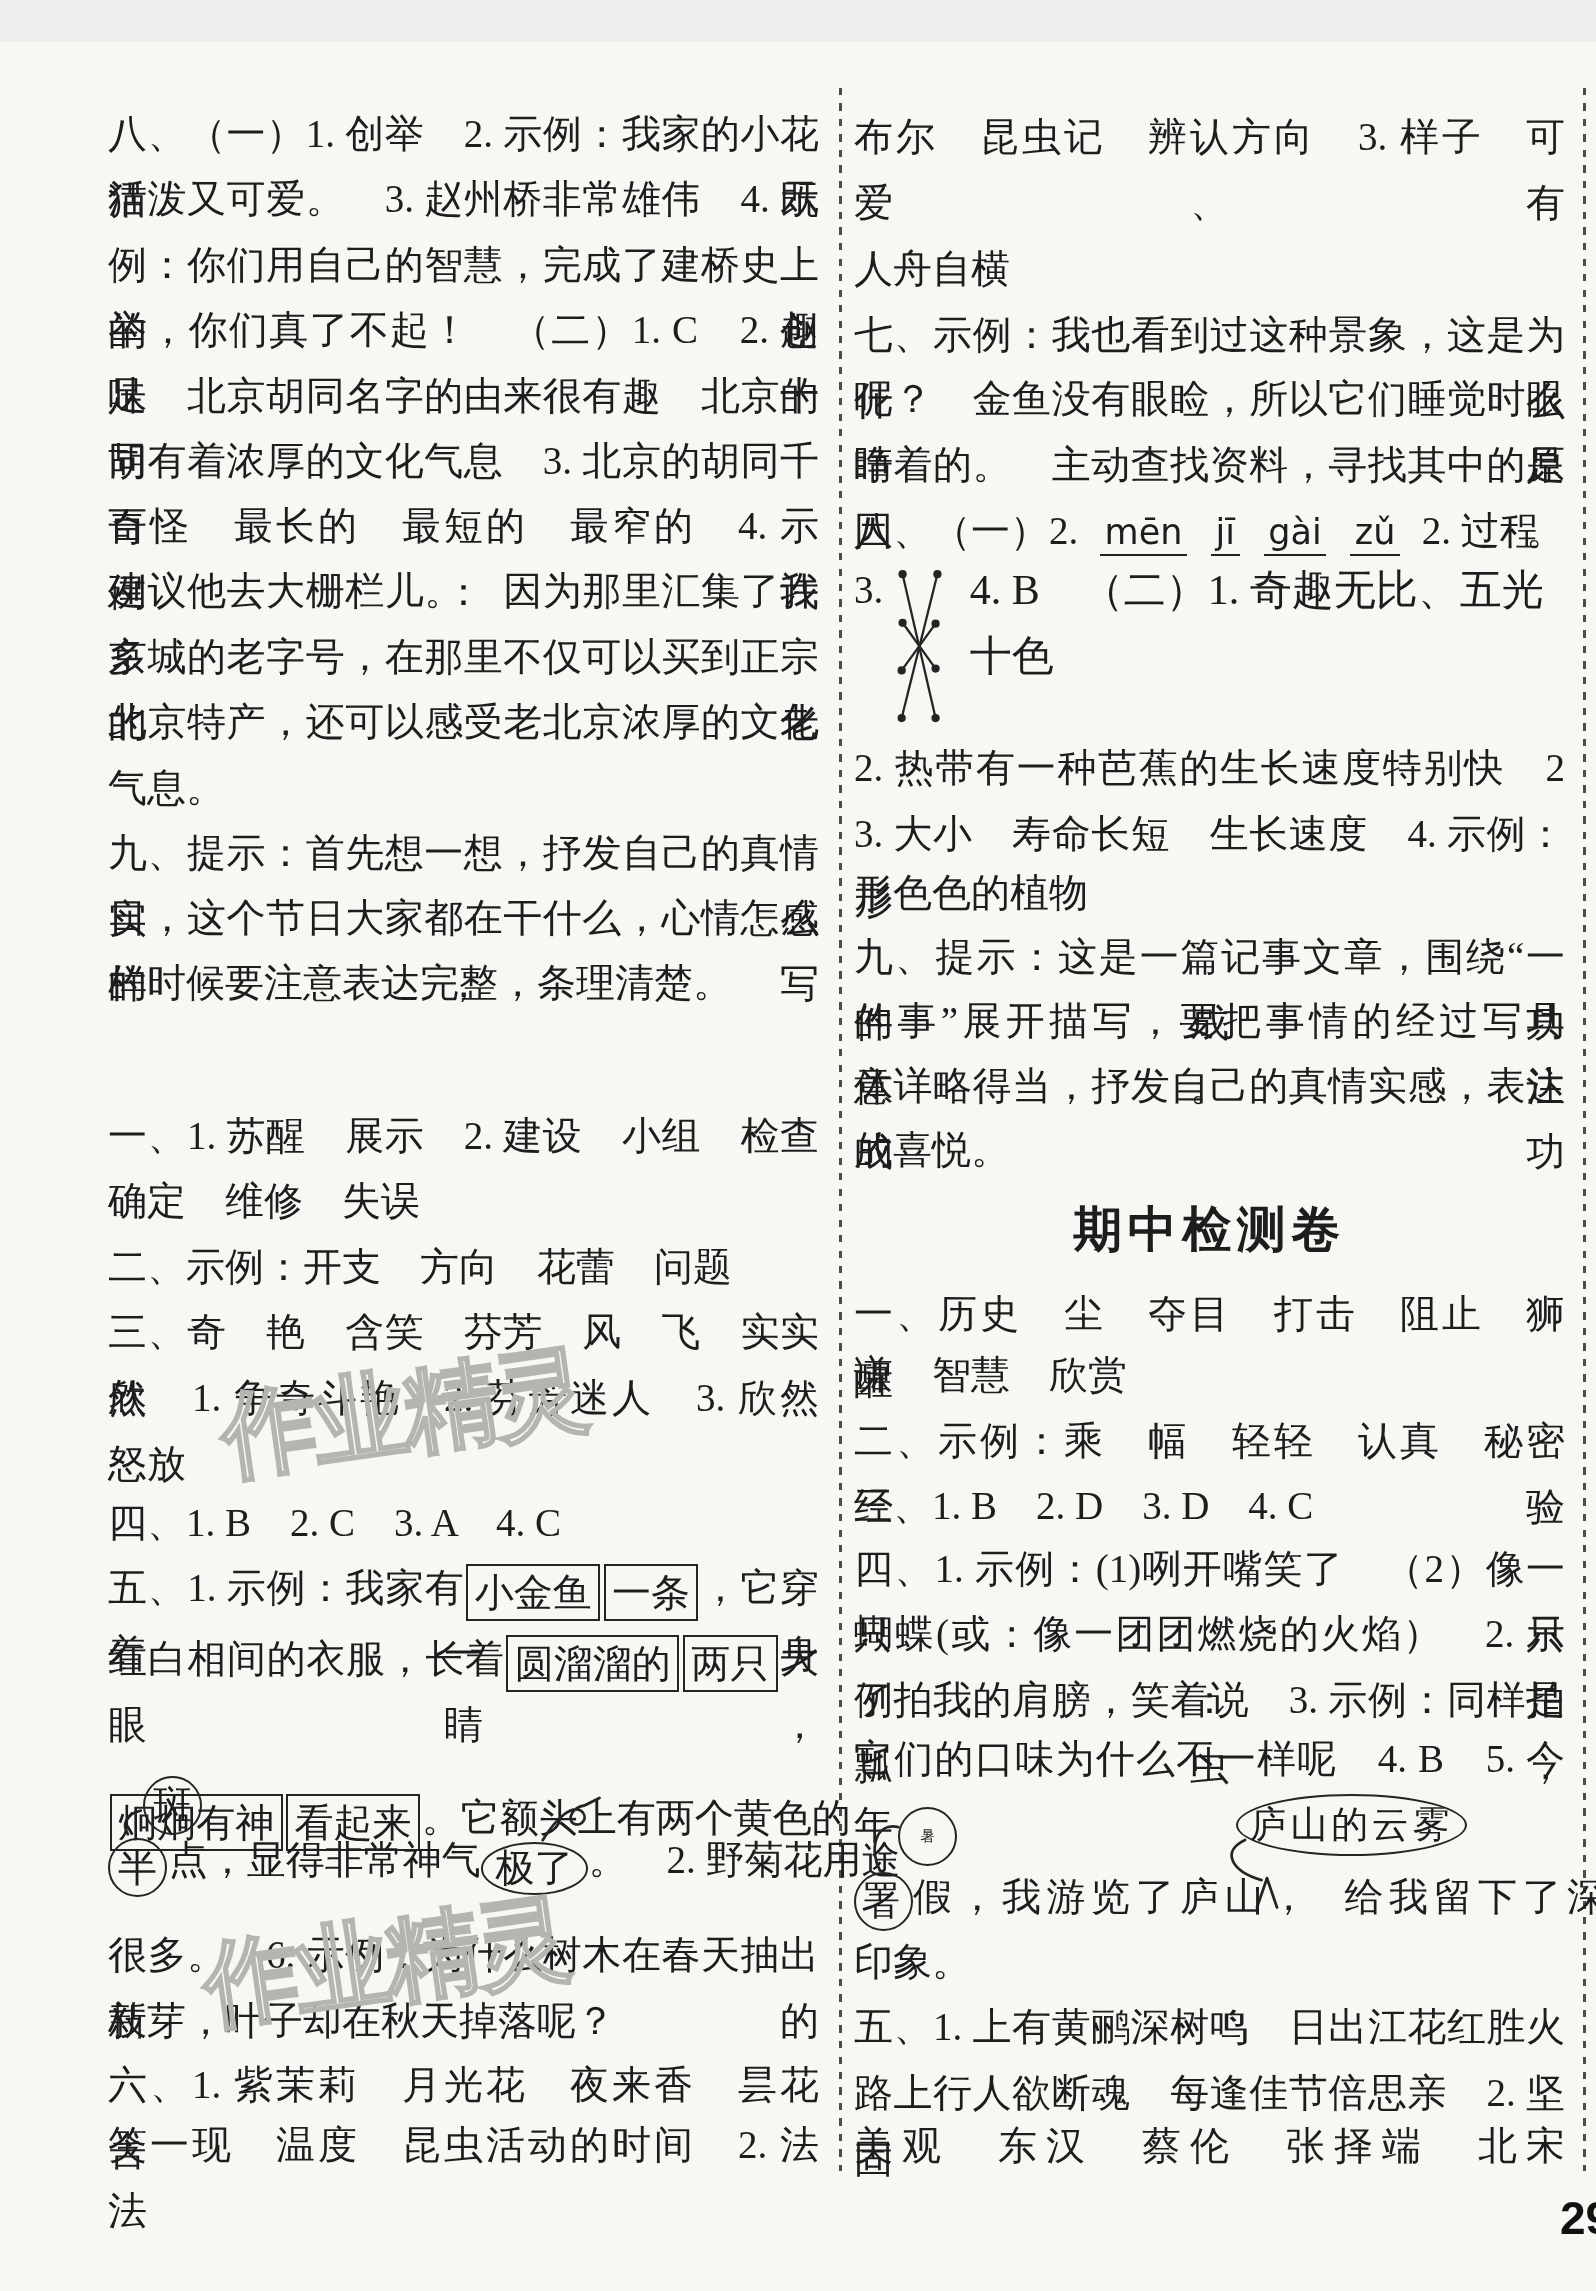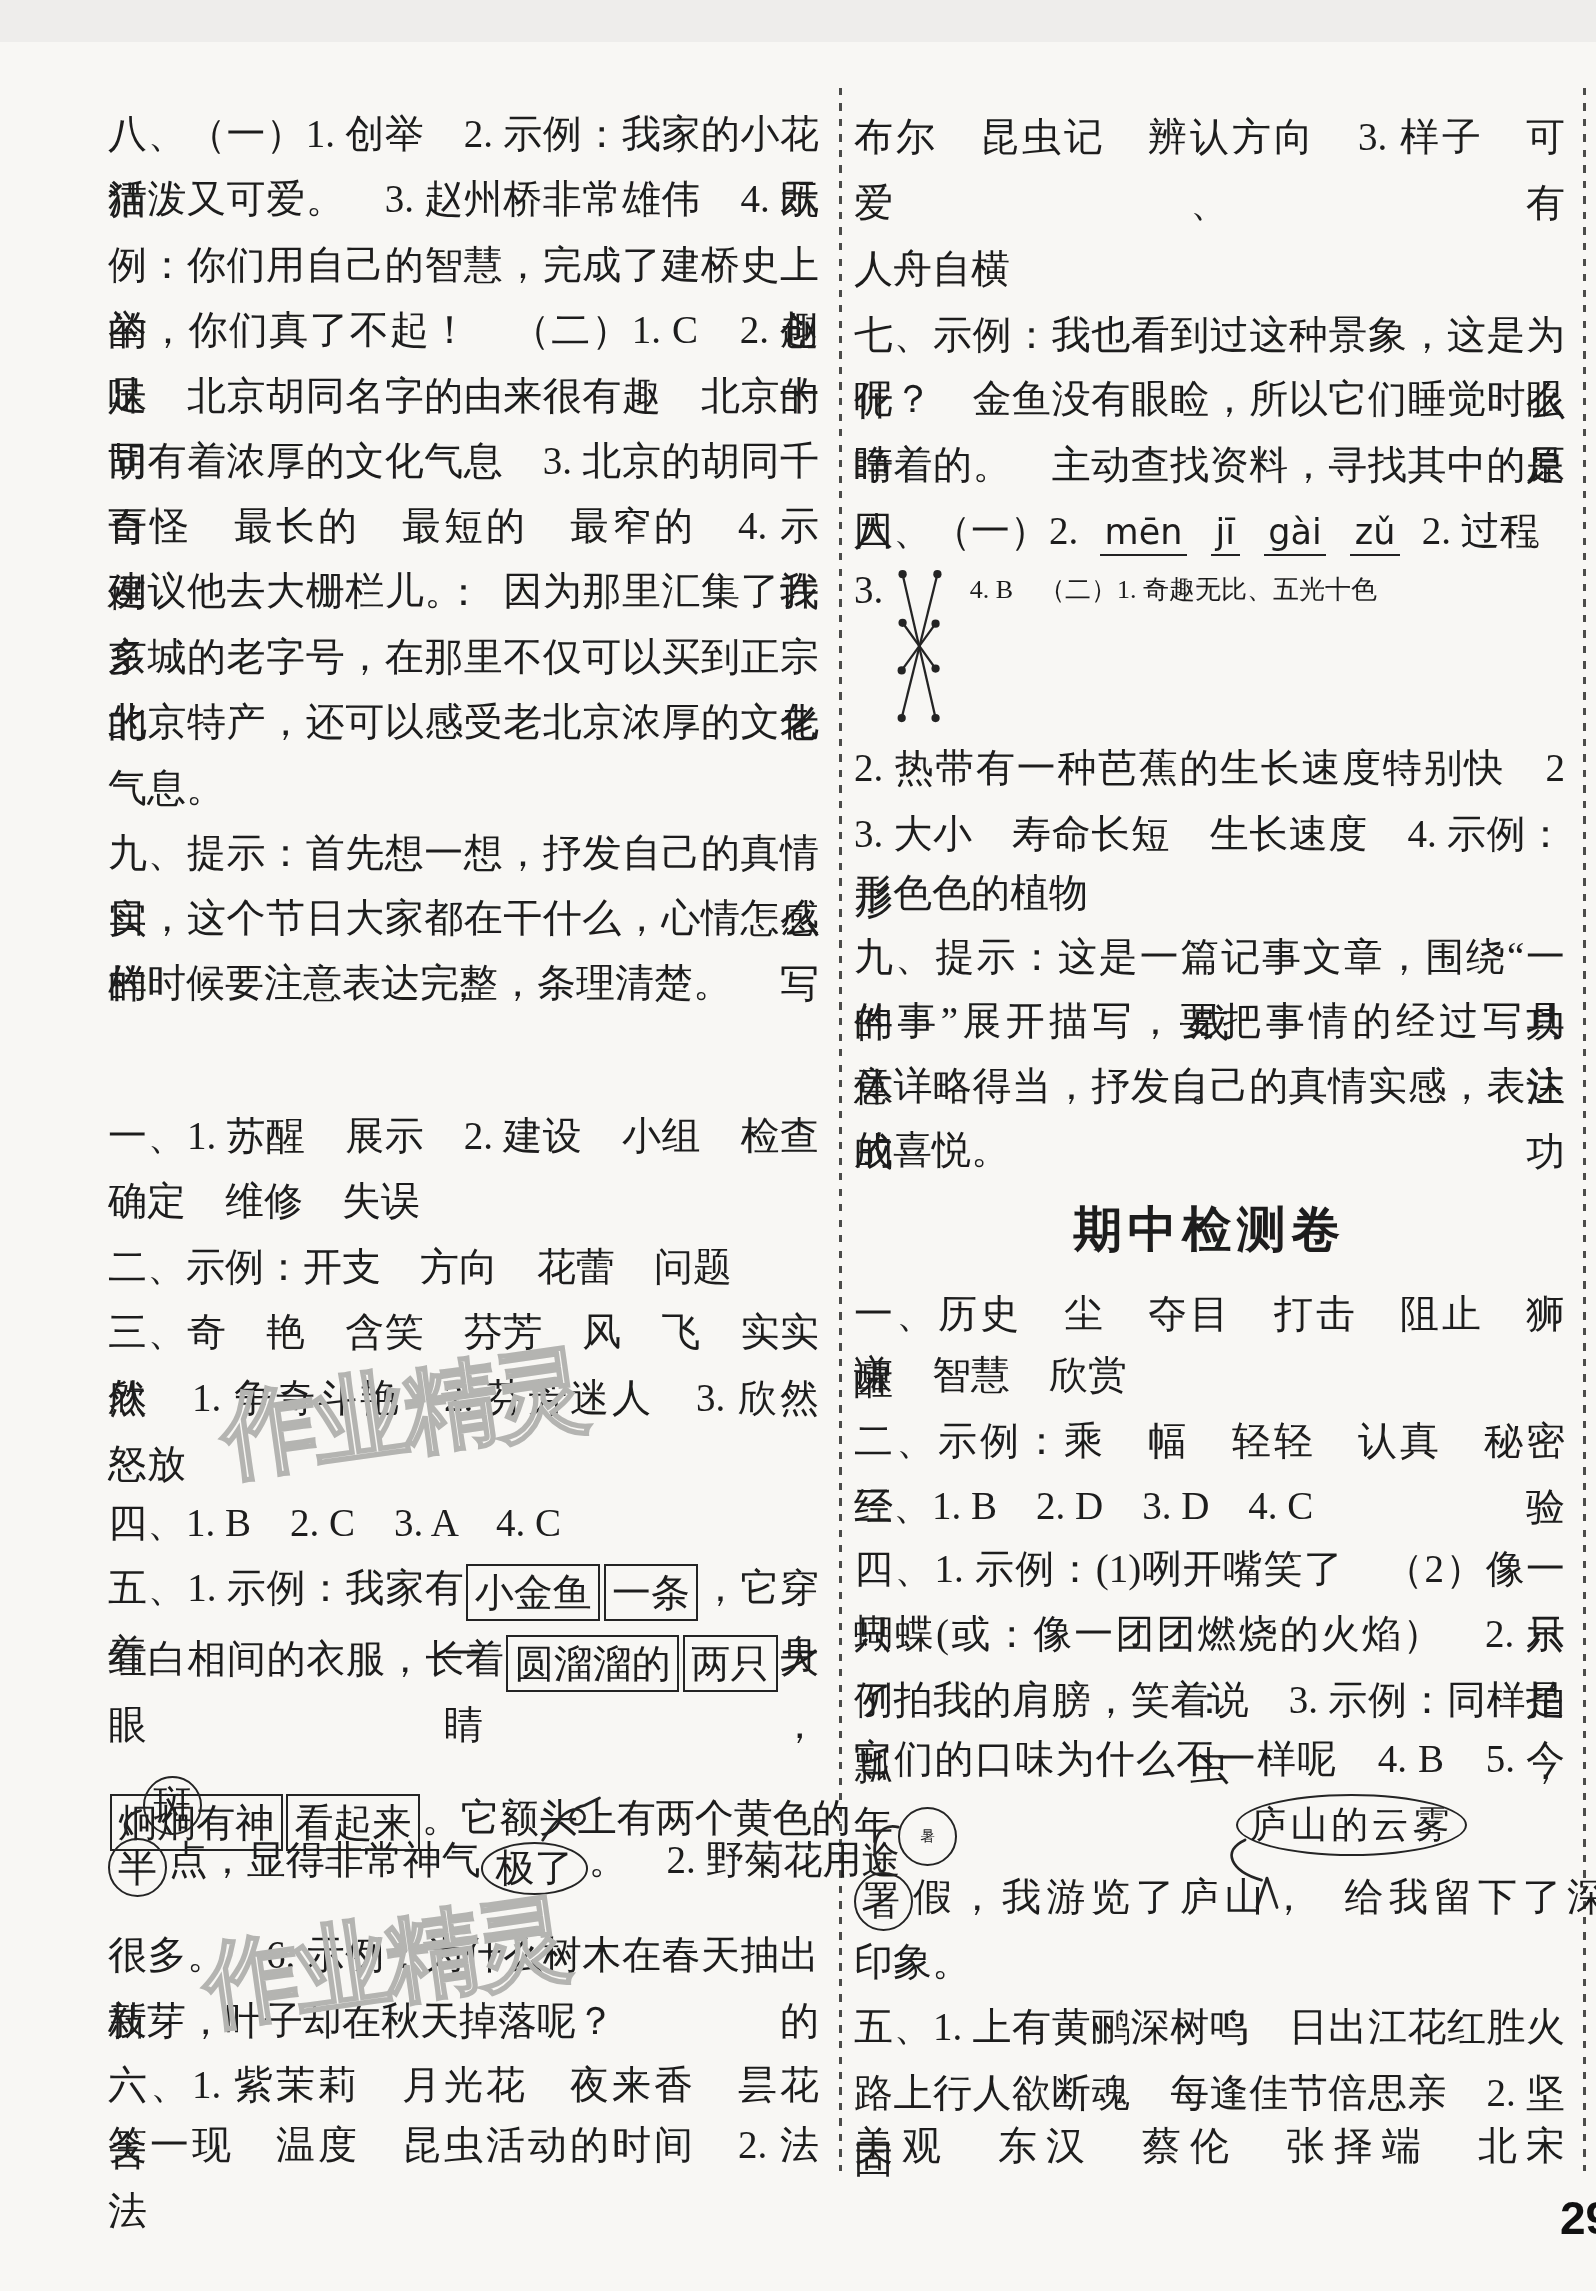--- a/index.html
+++ b/index.html
@@ -23,21 +23,21 @@
   .stack{position:relative;display:inline-block;vertical-align:middle;margin-right:1.8px;}
   .stack .above{position:absolute;left:35px;top:-55px;}
   .stack svg{position:absolute;left:9.1px;top:-24px;}
   .delwrap{position:relative;display:inline-block;vertical-align:middle;}
   .delwrap svg{position:absolute;right:-16.4px;top:-35px;}
   .py{display:inline-block;font-family:"DejaVu Sans","Liberation Sans",sans-serif;font-size:35px;
       line-height:44px;border-bottom:2.7px solid #222;padding:0 4.6px;margin:0 12px;vertical-align:baseline;}
   .diagrow{position:absolute;left:854px;top:557px;width:711px;display:flex;align-items:flex-start;}
   .diagrow .num{font-size:39px;line-height:66px;}
   .diagrow .figwrap{margin:9.1px 25.6px 0 12.8px;}
-  .diagrow .resttext{flex:1;font-size:26px;line-height:66px;}
+  .diagrow .resttext{flex:1;font-size:42px;line-height:66px;}
   .prooffig{position:absolute;left:854px;top:1787px;width:711px;height:146px;}
   .prooffig .overlay{position:absolute;left:0;top:0;}
   .prooffig .above-circ{position:absolute;left:44px;top:20px;}
   .prooffig .ptext{position:absolute;left:0;top:77px;width:711px;height:66px;line-height:66px;
                    font-size:39px;letter-spacing:5.5px;white-space:nowrap;}
   .insert-oval{position:absolute;left:382px;top:7.3px;width:227px;height:58px;border:2.7px solid #242424;
                border-radius:50%;display:flex;align-items:center;justify-content:center;
                font-size:37px;letter-spacing:3.7px;}
   .wm{position:absolute;font-family:"Liberation Sans","DejaVu Sans",sans-serif;font-weight:bold;
       font-size:95px;letter-spacing:-3.7px;color:transparent;-webkit-text-stroke:2.3px #b4b4b1;

